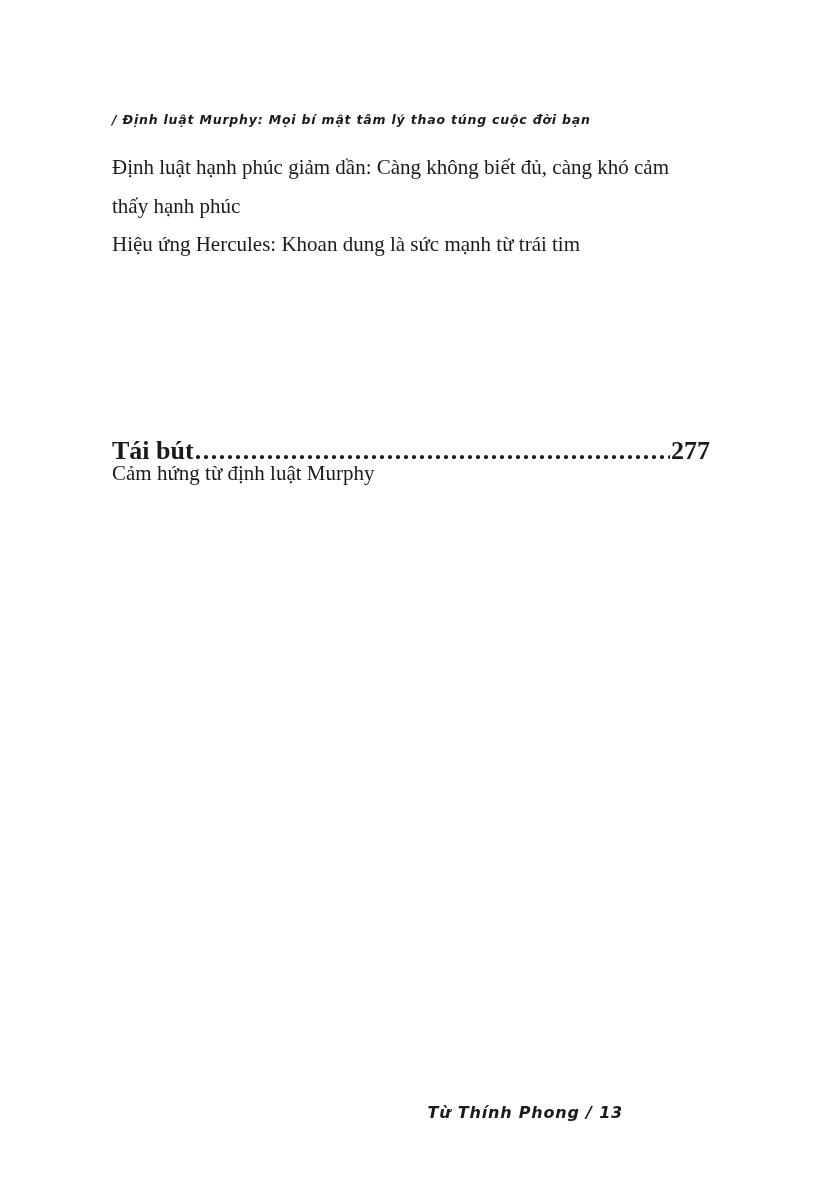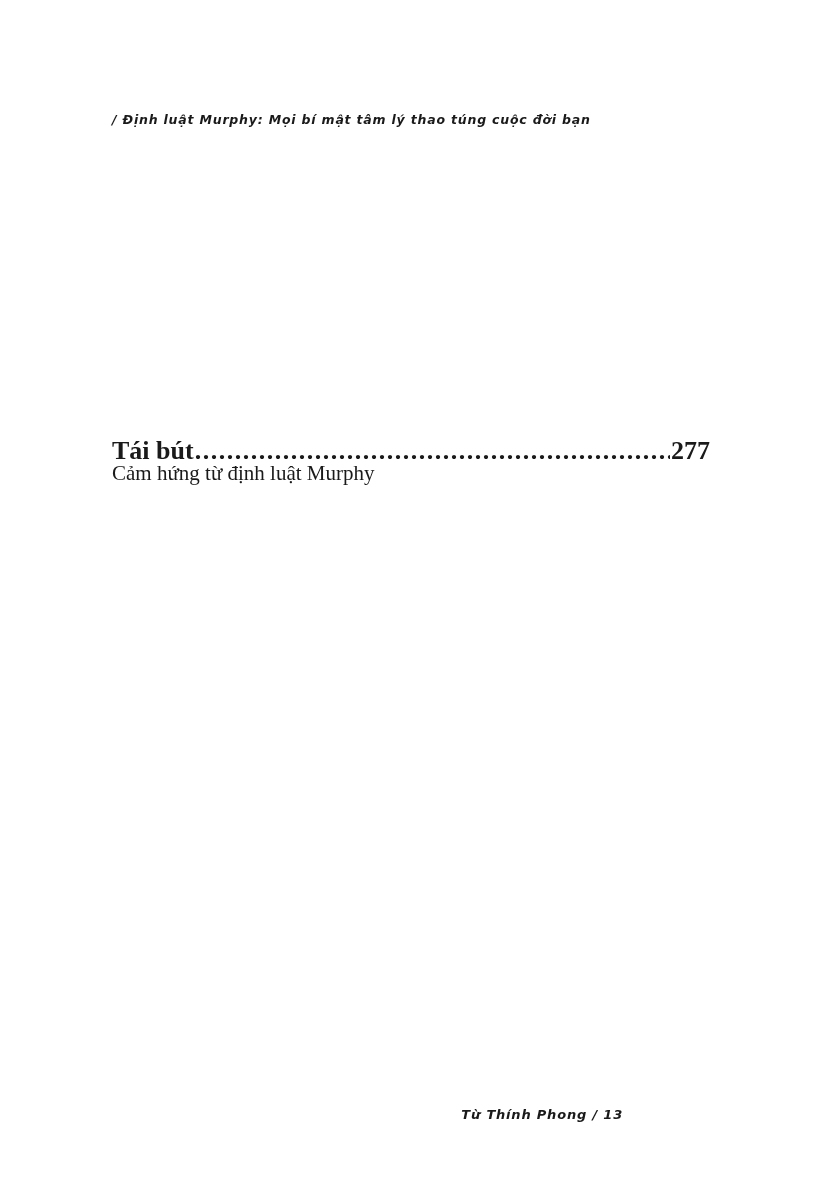--- a/index.html
+++ b/index.html
@@ -91,36 +91,38 @@
     width: 598px;
     font-size: 21px;
     line-height: 34px;
   }
 
   .footer {
     position: absolute;
     bottom: 78px;
     right: 112px;
     font-family: "DejaVu Sans", sans-serif;
-    font-size: 13px;
+    font-size: 16px;
     font-weight: bold;
     font-style: italic;
     letter-spacing: 0.8px;
     color: #1a1a1a;
     white-space: nowrap;
   }
 </style>
 </head>
 <body>
 
 <div class="page">
 
   <div class="running-head">/ Định luật Murphy: Mọi bí mật tâm lý thao túng cuộc đời bạn</div>
 
   <div class="toc-block">
+    <div class="toc-line wrap">Định luật hạnh phúc giảm dần: Càng không biết đủ, càng khó cảm thấy hạnh phúc</div>
+    <div class="toc-line">Hiệu ứng Hercules: Khoan dung là sức mạnh từ trái tim</div>
   </div>
 
   <div class="toc-entry-bold">
     <span class="label">Tái bút</span>
     <span class="leader">..........................................................................................................</span>
     <span class="pagenum">277</span>
   </div>
 
   <div class="toc-sub">Cảm hứng từ định luật Murphy</div>
 

